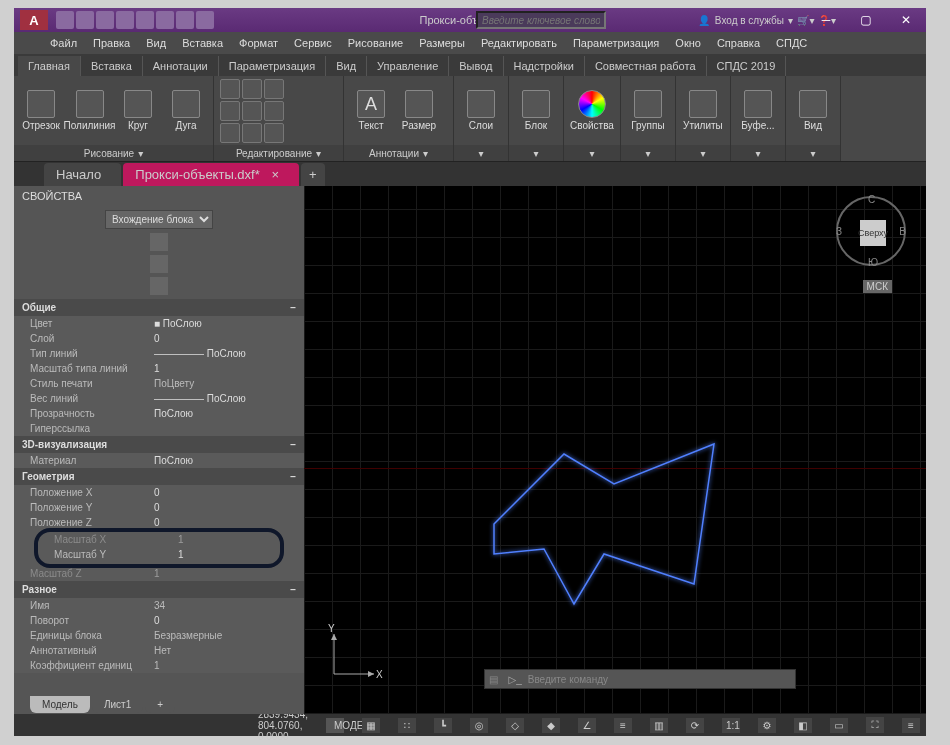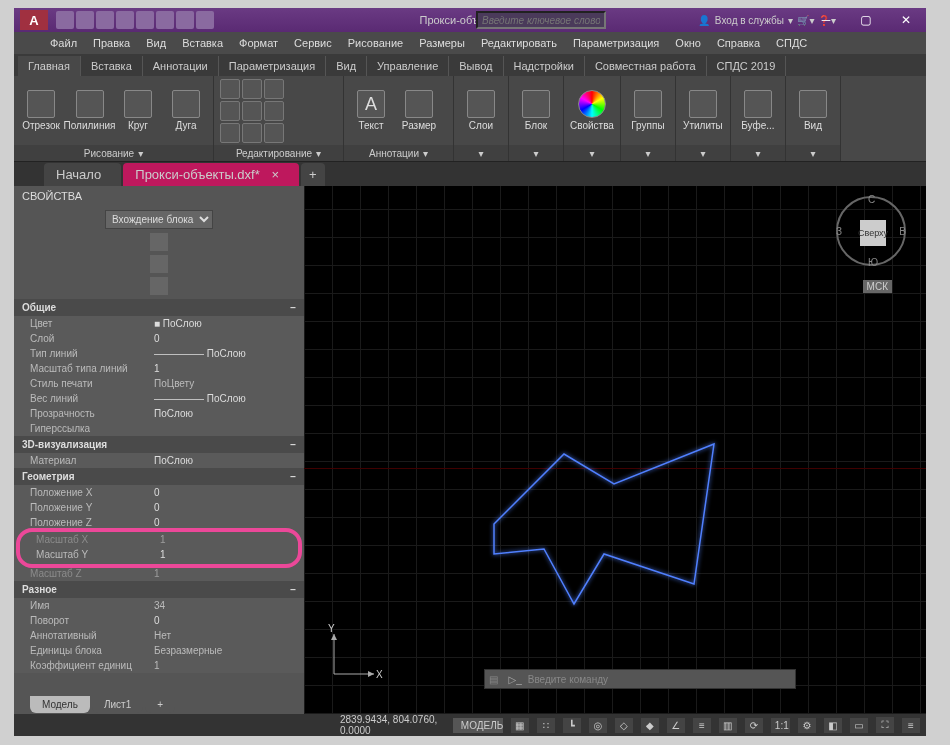--- a/index.html
+++ b/index.html
@@ -36,35 +36,35 @@
 .props-title { padding: 4px 8px; background: #555; font-size: 11px; }
 .props-selector { padding: 4px 6px; display: flex; gap: 4px; align-items: center; flex-direction: column; }
 .props-select { flex: 1; background: #666; border: 1px solid #444; color: #ddd; font-size: 10px; padding: 2px; }
 .props-icon { width: 18px; height: 18px; background: #666; cursor: pointer; }
 .props-section { background: #5a5a5a; }
 .props-section-header { padding: 3px 8px; background: #4a4a4a; font-weight: bold; display: flex; justify-content: space-between; cursor: pointer; }
 .props-row { display: flex; padding: 2px 0; }
 .props-label { width: 140px; padding-left: 16px; color: #bbb; }
 .props-value { flex: 1; color: #bbb; }
 .props-value.editable { color: #ddd; }
-.highlight-box { position: relative; border: 4px solid #ec4899; border-radius: 16px; margin: -2px 2px; padding: 0 0 2px 0; }
+.highlight-box { position: relative; border: 4px solid #0f172a; border-radius: 16px; margin: -2px 20px; padding: 0 0 2px 0; }
 .canvas-area { flex: 1; background: #000; position: relative; overflow: hidden; }
 .viewcube { position: absolute; top: 10px; right: 20px; width: 70px; height: 90px; }
 .viewcube-compass { width: 70px; height: 70px; border: 2px solid #666; border-radius: 50%; position: relative; }
 .viewcube-face { position: absolute; top: 22px; left: 22px; width: 26px; height: 26px; background: #ccc; color: #333; font-size: 9px; display: flex; align-items: center; justify-content: center; cursor: pointer; }
 .viewcube-label { position: absolute; color: #888; font-size: 10px; }
 .coord-badge { position: absolute; top: 94px; right: 34px; background: #666; color: #ccc; font-size: 10px; padding: 1px 4px; }
 .arrow-shape { position: absolute; top: 248px; left: 180px; }
 .axes { position: absolute; bottom: 30px; left: 20px; }
 .command-line { position: absolute; bottom: 25px; left: 180px; right: 130px; height: 20px; background: #555; border: 1px solid #333; display: flex; align-items: center; font-size: 10px; color: #888; }
 .cmd-prompt { padding: 0 6px; color: #aaa; }
 .layout-tabs { position: absolute; bottom: 23px; left: 16px; display: flex; font-size: 10px; color: #ccc; z-index: 10; }
 .layout-tab { padding: 3px 12px; background: #bbb; color: #333; border-radius: 0 0 6px 6px; margin-right: 2px; cursor: pointer; }
 .layout-tab.inactive { background: #555; color: #ccc; }
-.statusbar { height: 22px; background: #333; display: flex; align-items: center; justify-content: flex-end; font-size: 10px; color: #ccc; padding: 0 6px; gap: 8px; }
+.statusbar { height: 22px; background: #333; display: flex; align-items: center; justify-content: flex-end; font-size: 10px; color: #ccc; padding: 0 6px; gap: 18px; }
 .status-coords { margin-right: auto; padding-left: 320px; }
 .status-btn { padding: 2px 4px; background: #444; cursor: pointer; min-width: 18px; text-align: center; }
 .status-btn.model { background: #555; padding: 2px 8px; }
 .grid-bg { position: absolute; inset: 0; background-image:
   repeating-linear-gradient(0deg, #1a1a1a 0, #1a1a1a 1px, transparent 1px, transparent 28px),
   repeating-linear-gradient(90deg, #1a1a1a 0, #1a1a1a 1px, transparent 1px, transparent 28px);
 }
 .red-axis { position: absolute; top: 282px; left: 0; right: 0; height: 1px; background: #400000; }
 </style>
 </head>
@@ -360,26 +360,26 @@
           </div>
         <div class="props-row">
             <div class="props-label">Имя</div>
             <div class="props-value">34</div>
           </div>
         <div class="props-row">
             <div class="props-label">Поворот</div>
             <div class="props-value editable">0</div>
           </div>
         <div class="props-row">
+            <div class="props-label">Единицы блока</div>
+            <div class="props-value">Безразмерные</div>
+          </div>
+        <div class="props-row">
             <div class="props-label">Аннотативный</div>
             <div class="props-value">Нет</div>
-          </div>
-        <div class="props-row">
-            <div class="props-label">Единицы блока</div>
-            <div class="props-value">Безразмерные</div>
           </div>
         <div class="props-row">
             <div class="props-label">Коэффициент единиц</div>
             <div class="props-value">1</div>
           </div>
       </div>
     </div>
 
     <div class="canvas-area">
       <div class="grid-bg"></div>

